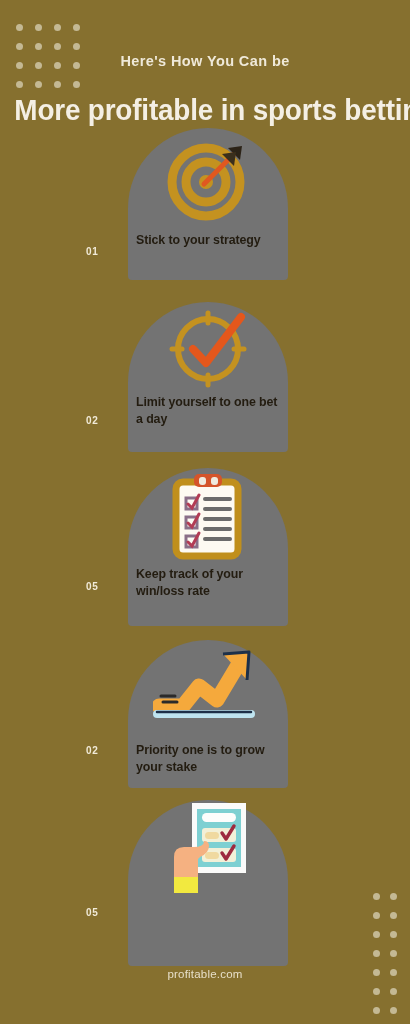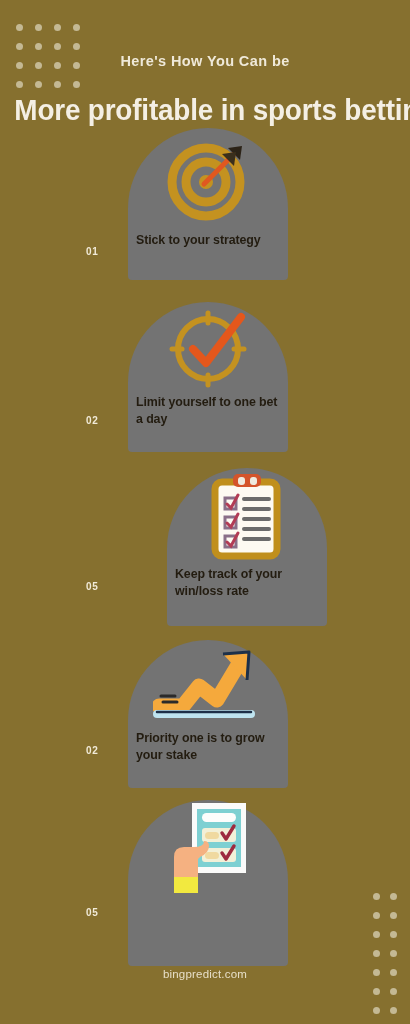--- a/index.html
+++ b/index.html
@@ -59,25 +59,25 @@
 
   
   .s1 .card{top:0;height:152px;}
   .s1 .card-icon{height:104px;}
   .s1 .step-num{top:118px;}
 
   .s2 .card{top:174px;height:150px;}
   .s2 .card-icon{height:92px;}
   .s2 .step-num{top:287px;}
 
-  .s3 .card{top:340px;height:158px;margin-left:39px;}
+  .s3 .card{top:340px;height:158px;}
   .s3 .card-icon{height:98px;}
   .s3 .step-num{top:453px;}
 
-  .s4 .card{top:512px;height:148px;}
+  .s4 .card{top:512px;height:148px;gap:12px;}
   .s4 .card-icon{height:90px;}
   .s4 .step-num{top:617px;}
 
   .s5 .card{top:672px;height:166px;}
   .s5 .card-icon{height:94px;}
   .s5 .step-num{top:779px;}
 
   
   .footer{
     position:absolute;left:0;top:968px;width:410px;text-align:center;
@@ -234,15 +234,15 @@
             <path d="M62 52 L66 58 L74 45" fill="none" stroke="#9d2b3f" stroke-width="3.4" stroke-linecap="round" stroke-linejoin="round"></path>
             <path d="M14 88 L14 56 Q14 46 24 46 L34 46 Q44 46 44 40 L44 40 Q49 40 49 45 Q49 52 40 56 L38 58 L38 88 Z" fill="#f5b181"></path>
             <path d="M14 76 L38 76 L38 92 L14 92 Z" fill="#f2e93f"></path>
           </svg>
         </div>
       </div>
     </div>
 
   </div>
 
-  <div class="footer">bingpredict.com</div>
+  <div class="footer">profitable.com</div>
 
 </div>
 
 </body></html>

